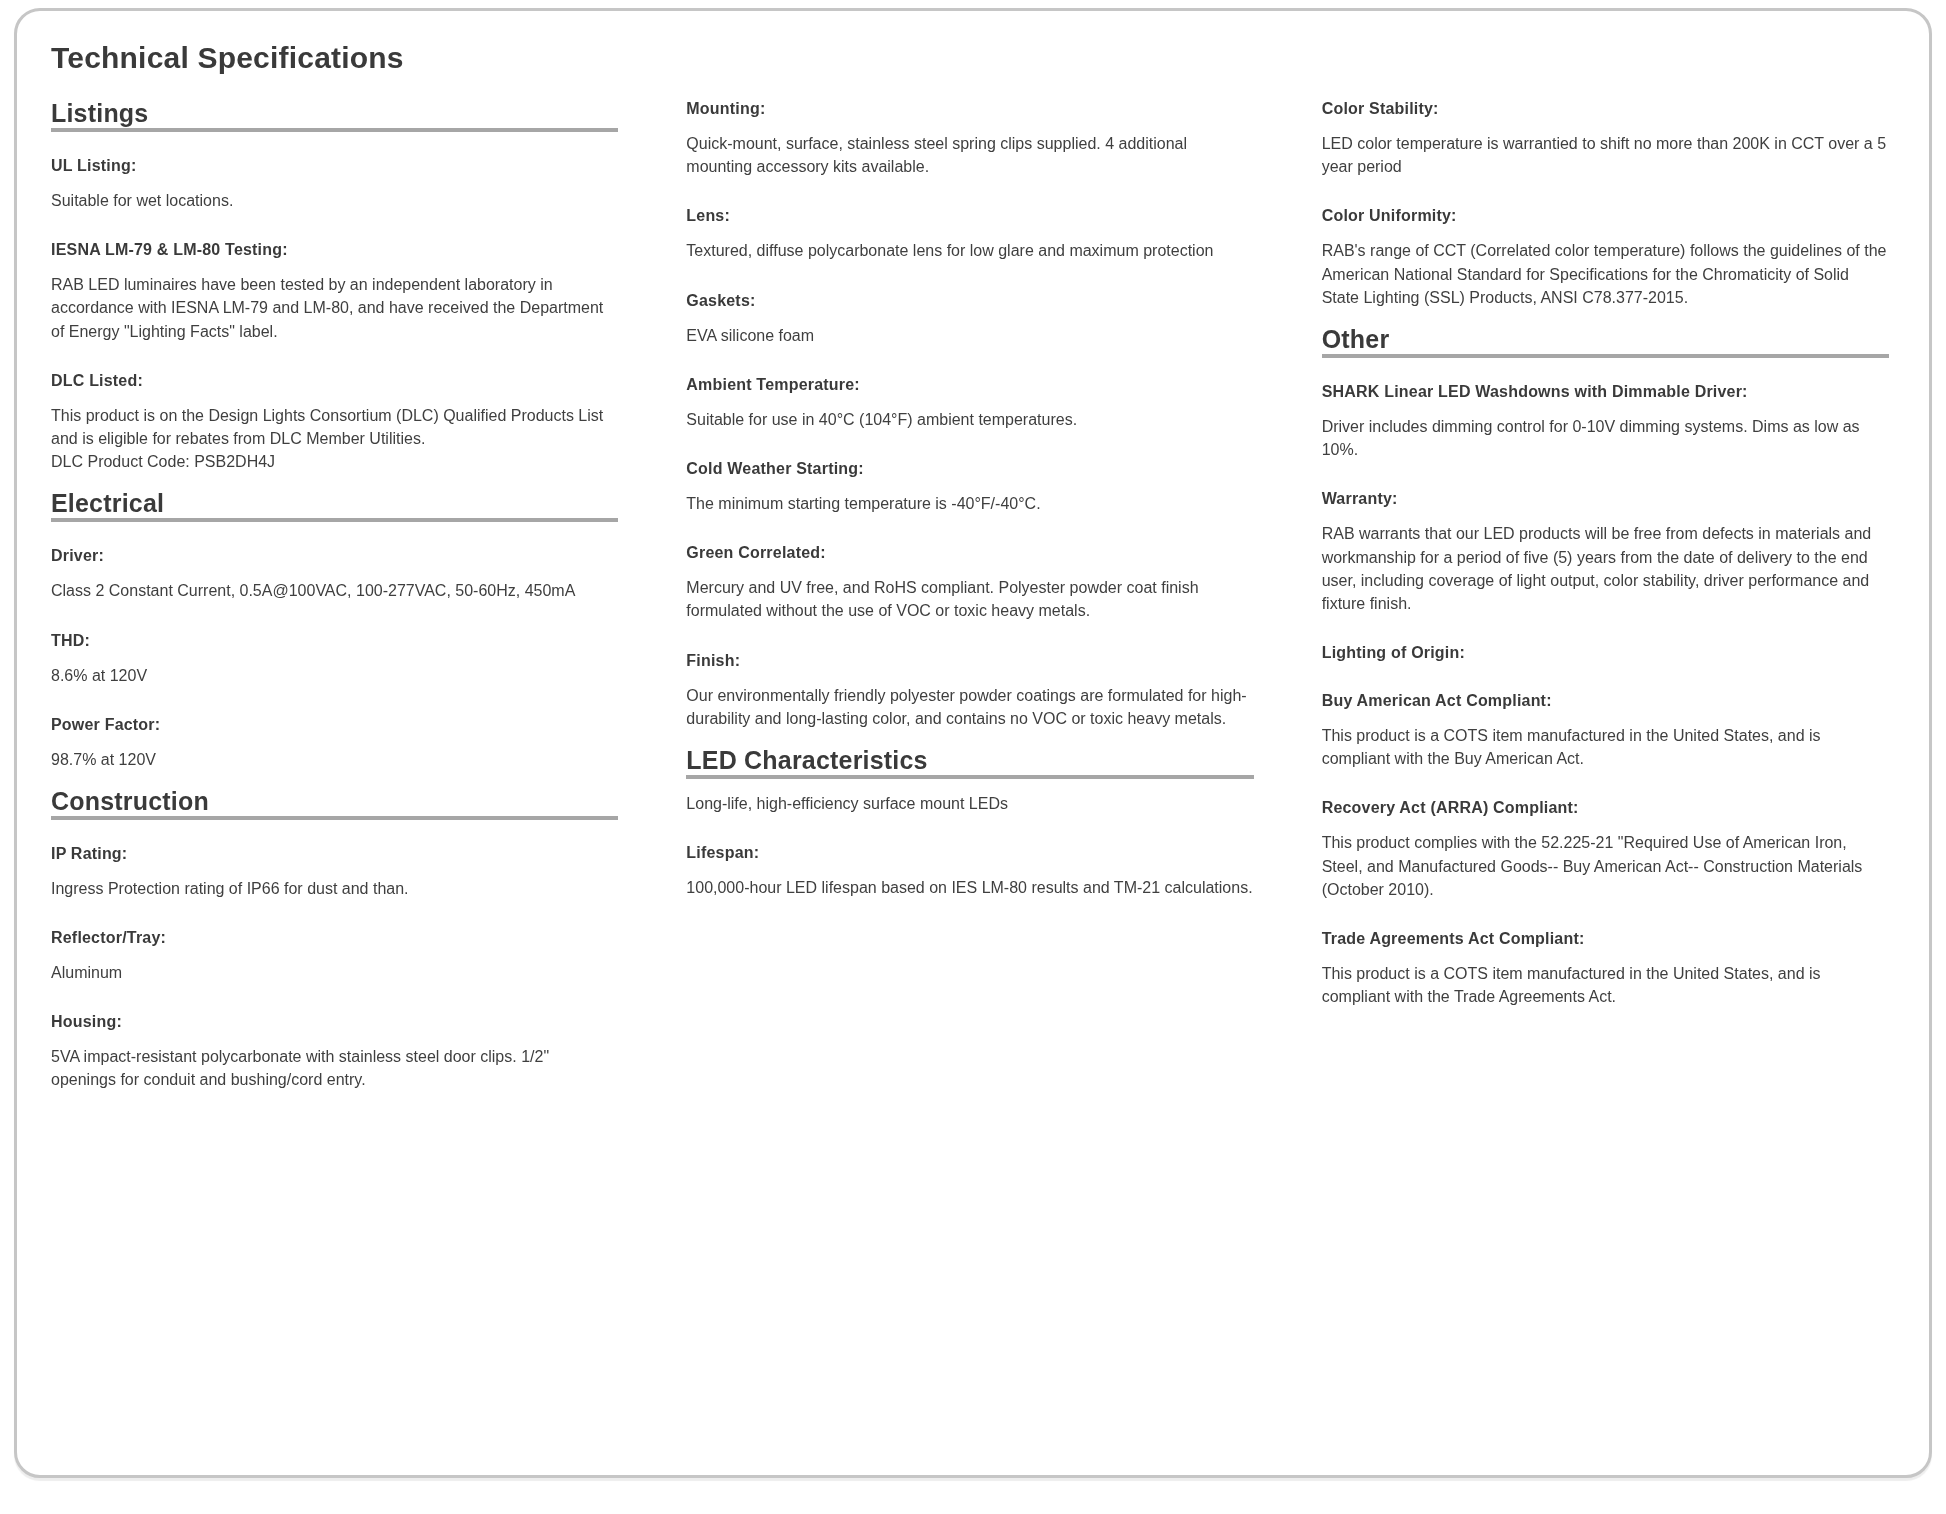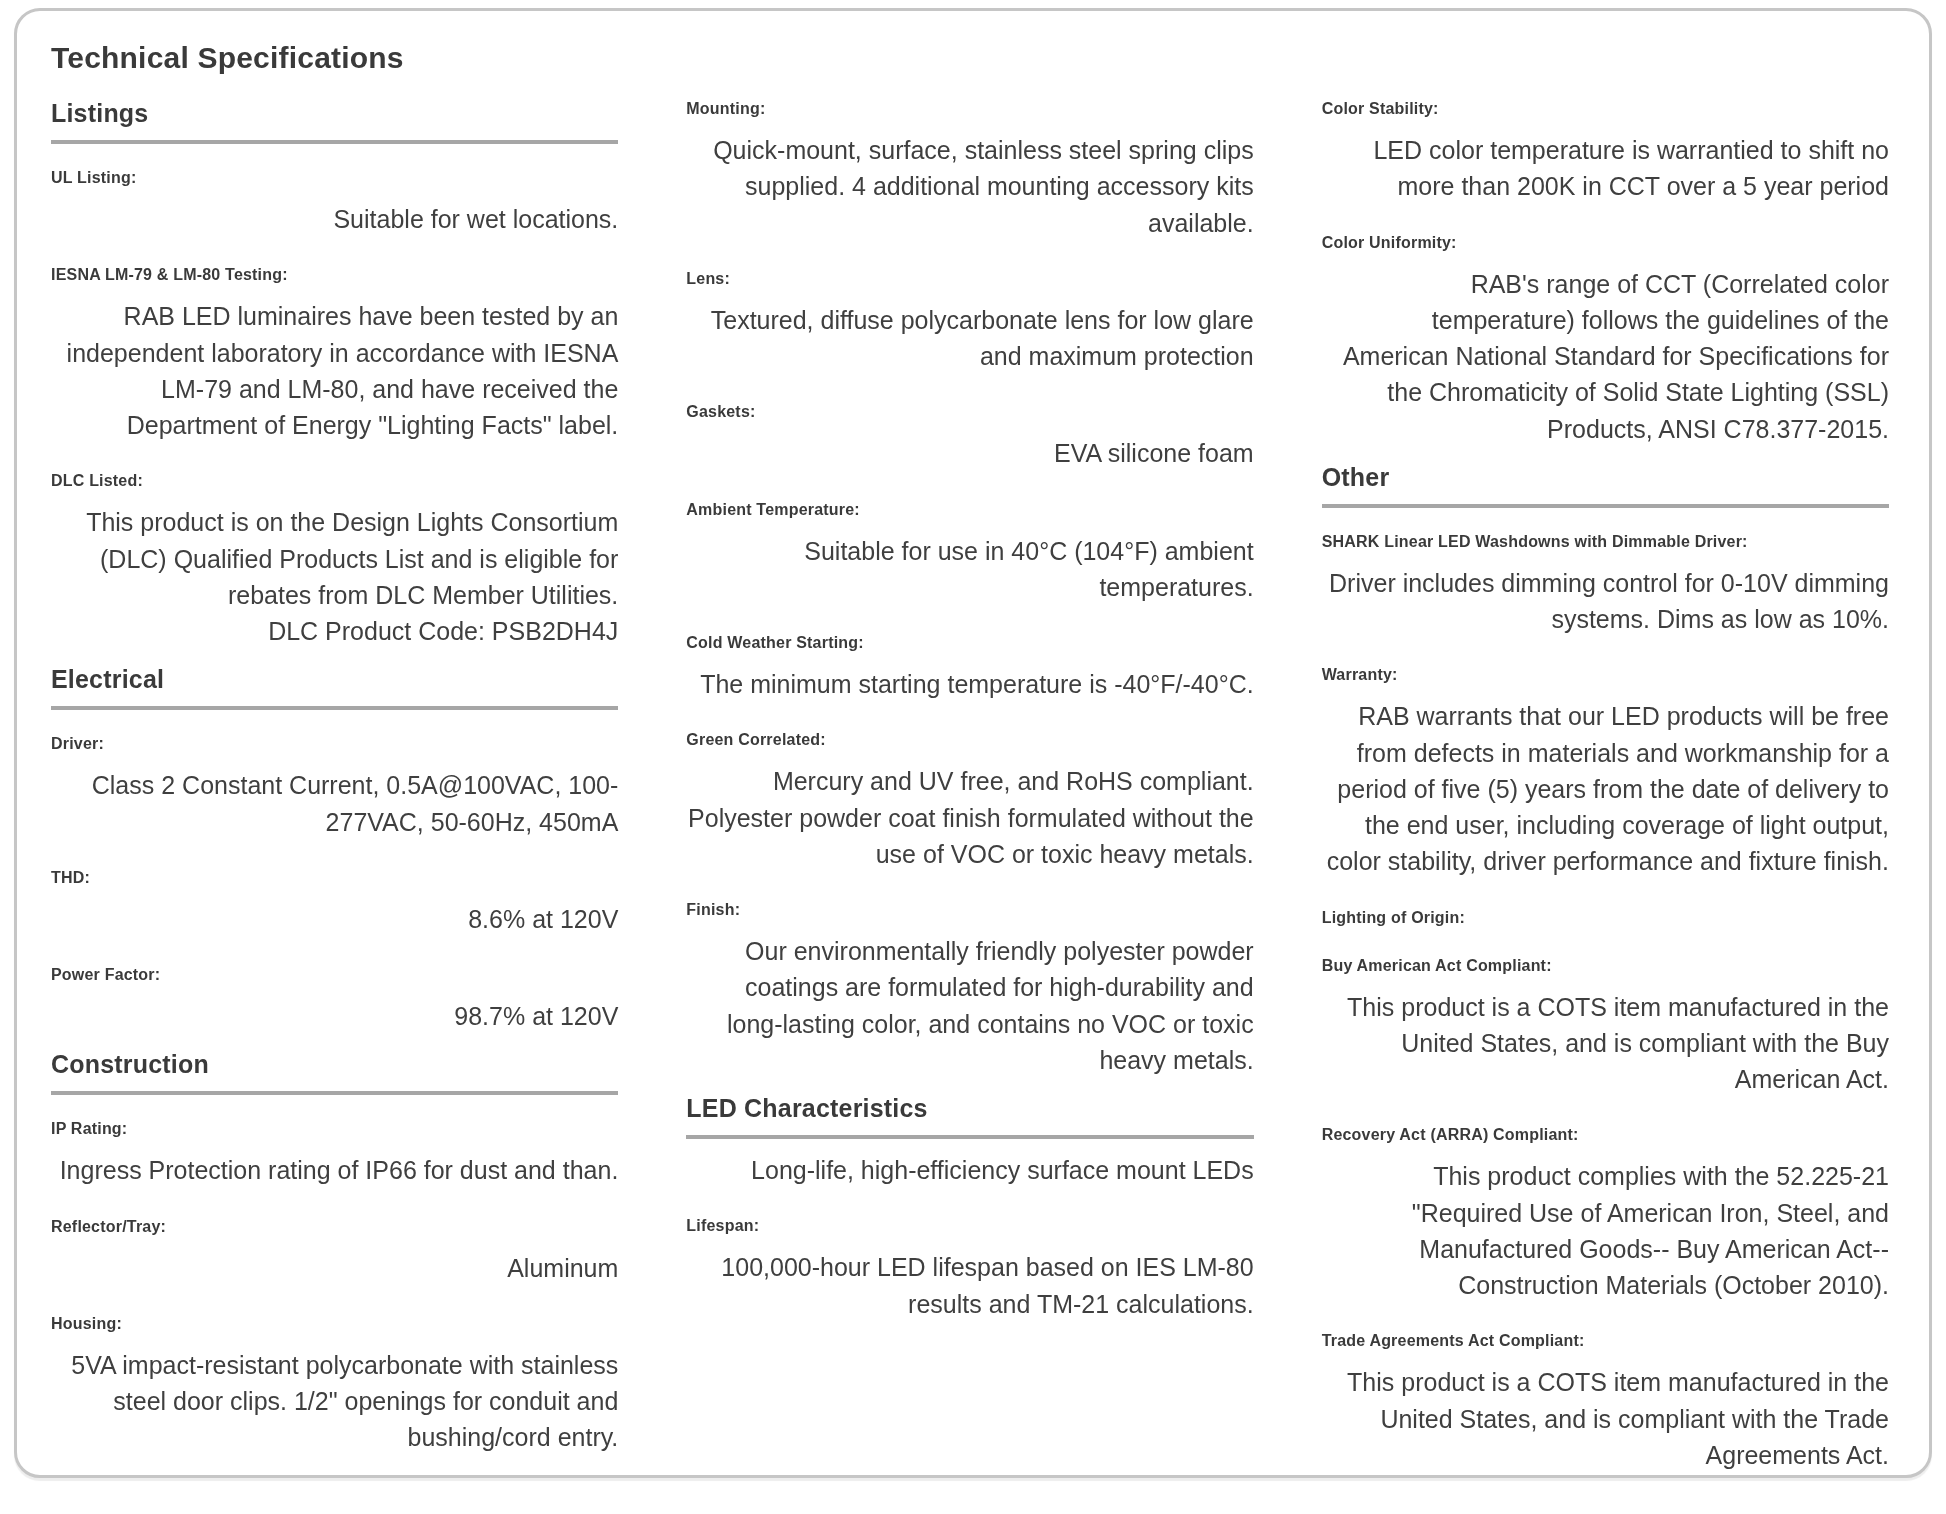--- a/index.html
+++ b/index.html
@@ -45,40 +45,39 @@
   .col {
     flex: 1 1 0;
     min-width: 0;
   }
   .col > :first-child { margin-top: 4px; }
   .section {
     font-size: 25px;
     font-weight: bold;
     color: var(--text-dark, #3a3a3a);
     margin: 16px 0 0 0;
-    padding-bottom: 12px;
+    padding-bottom: 0;
     border-bottom: 4px solid var(--rule-gray, #a6a6a6);
     letter-spacing: 0.2px;
   }
   .item-heading {
     font-size: 16px;
     font-weight: bold;
     color: var(--text-dark, #3a3a3a);
     margin: 28px 0 0 0;
     line-height: 1.25;
     letter-spacing: 0.2px;
   }
   .section + .item-heading { margin-top: 24px; }
   .item-body {
-    font-size: 25px;
+    font-size: 16px;
     color: var(--text-body, #3f3f3f);
     margin: 13px 0 0 0;
     line-height: 1.45;
     white-space: pre-line;
-    text-align: right;
   }
 </style>
 </head>
 <body>
 
 <div id="page">
   <div class="card">
     <h1 class="title">Technical Specifications</h1>
     <div class="cols">
       <div class="col">

